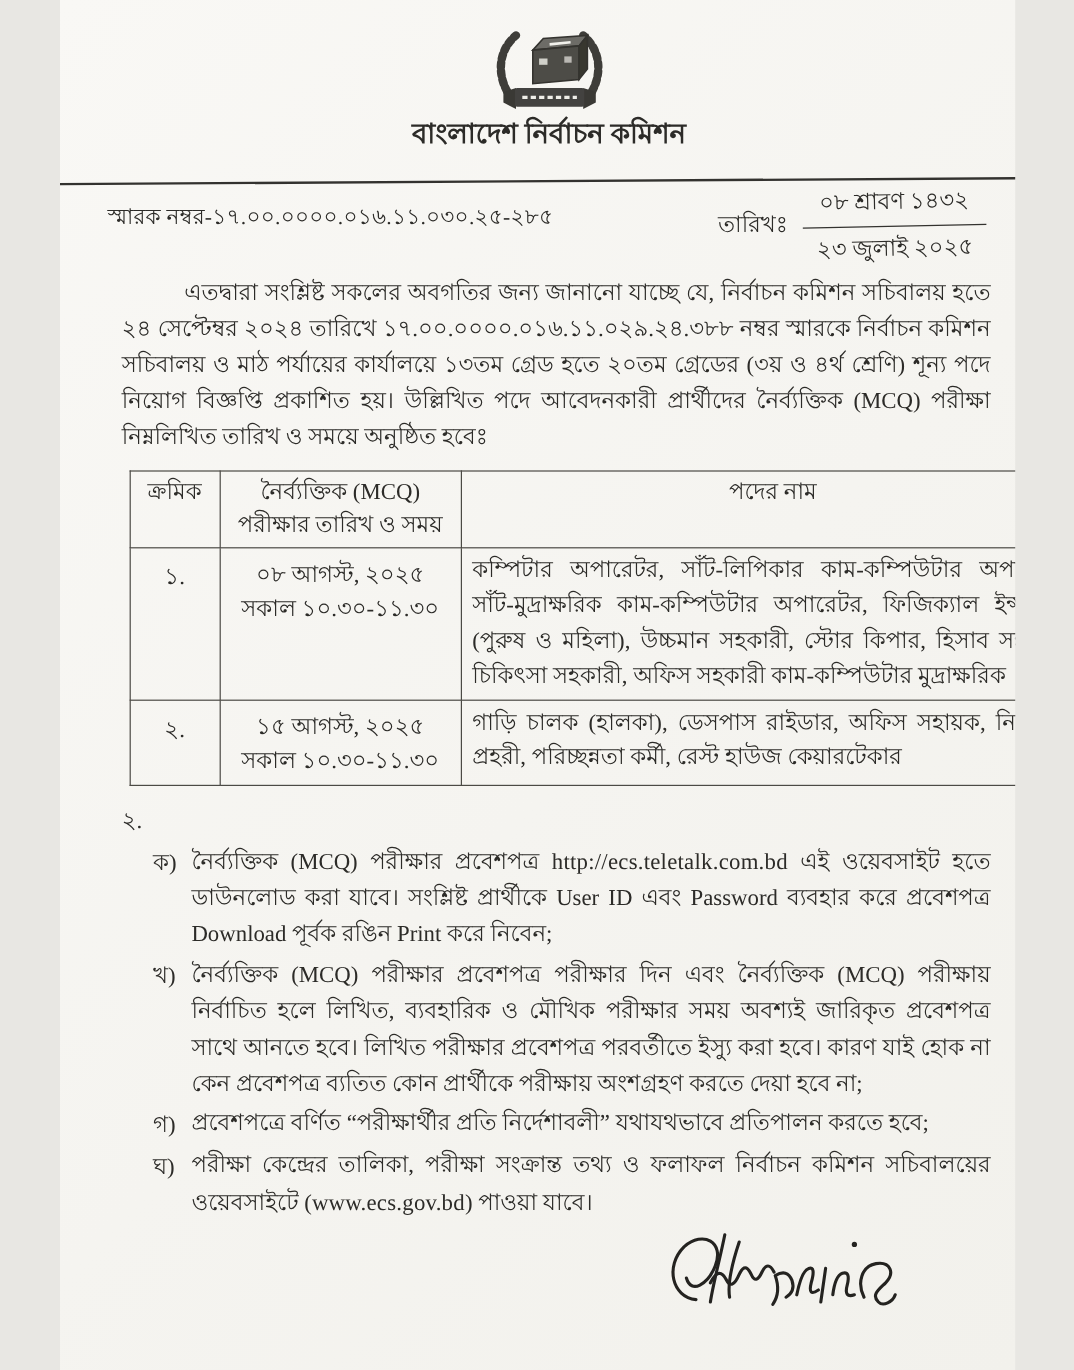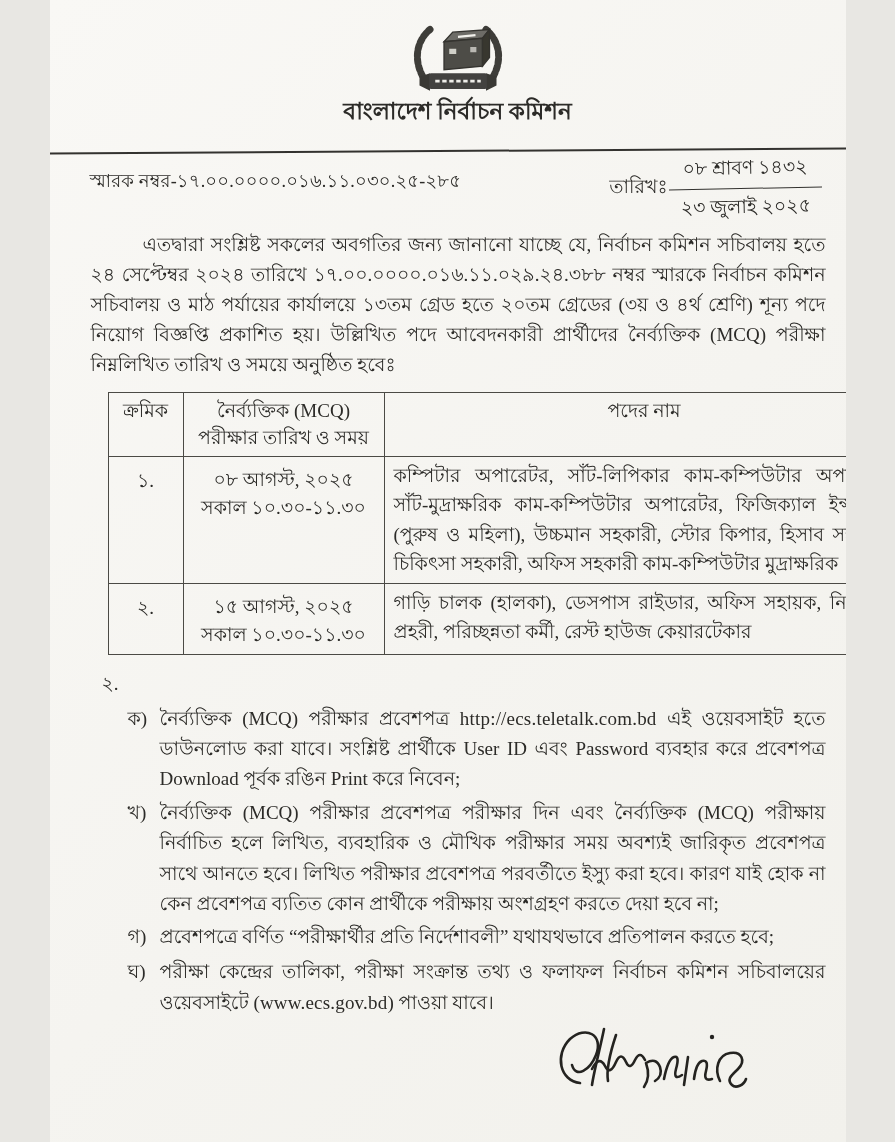--- a/index.html
+++ b/index.html
@@ -24,31 +24,31 @@
     position:absolute;left:-10px;right:-10px;top:150px;
     border:none;border-top:2.2px solid #33322f;
     transform:rotate(-0.35deg);margin:0;
   }
   
   .meta-row{
     margin-top:26px;
     display:flex;justify-content:space-between;align-items:flex-start;
   }
   .memo-no{padding-top:14px;font-size:18px;letter-spacing:.2px;}
-  .date-block{display:flex;align-items:center;gap:1px;margin-right:4px;}
+  .date-block{display:flex;align-items:center;gap:12px;margin-right:4px;}
   .date-label{font-size:19px;}
   .frac{display:inline-block;text-align:center;transform:rotate(-1.2deg);}
   .frac .top{display:block;border-bottom:1.8px solid #33322f;padding:0 14px 3px 14px;}
   .frac .bot{display:block;padding:3px 6px 0 6px;}
   
   .doc-title{text-align:center;font-size:23px;font-weight:bold;margin:10px 0 8px 0;}
   
   .intro{
     text-align:justify;text-indent:52px;
-    line-height:1.58;margin:6px 0 12px 1px;
+    line-height:1.58;margin:6px 0 12px 12px;
   }
   
   table.sched{
     border-collapse:collapse;
     margin-left:18px;width:797px;
     font-size:19px;
   }
   .sched th,.sched td{
     border:1.6px solid #4b4a45;
     padding:4px 9px;vertical-align:top;

